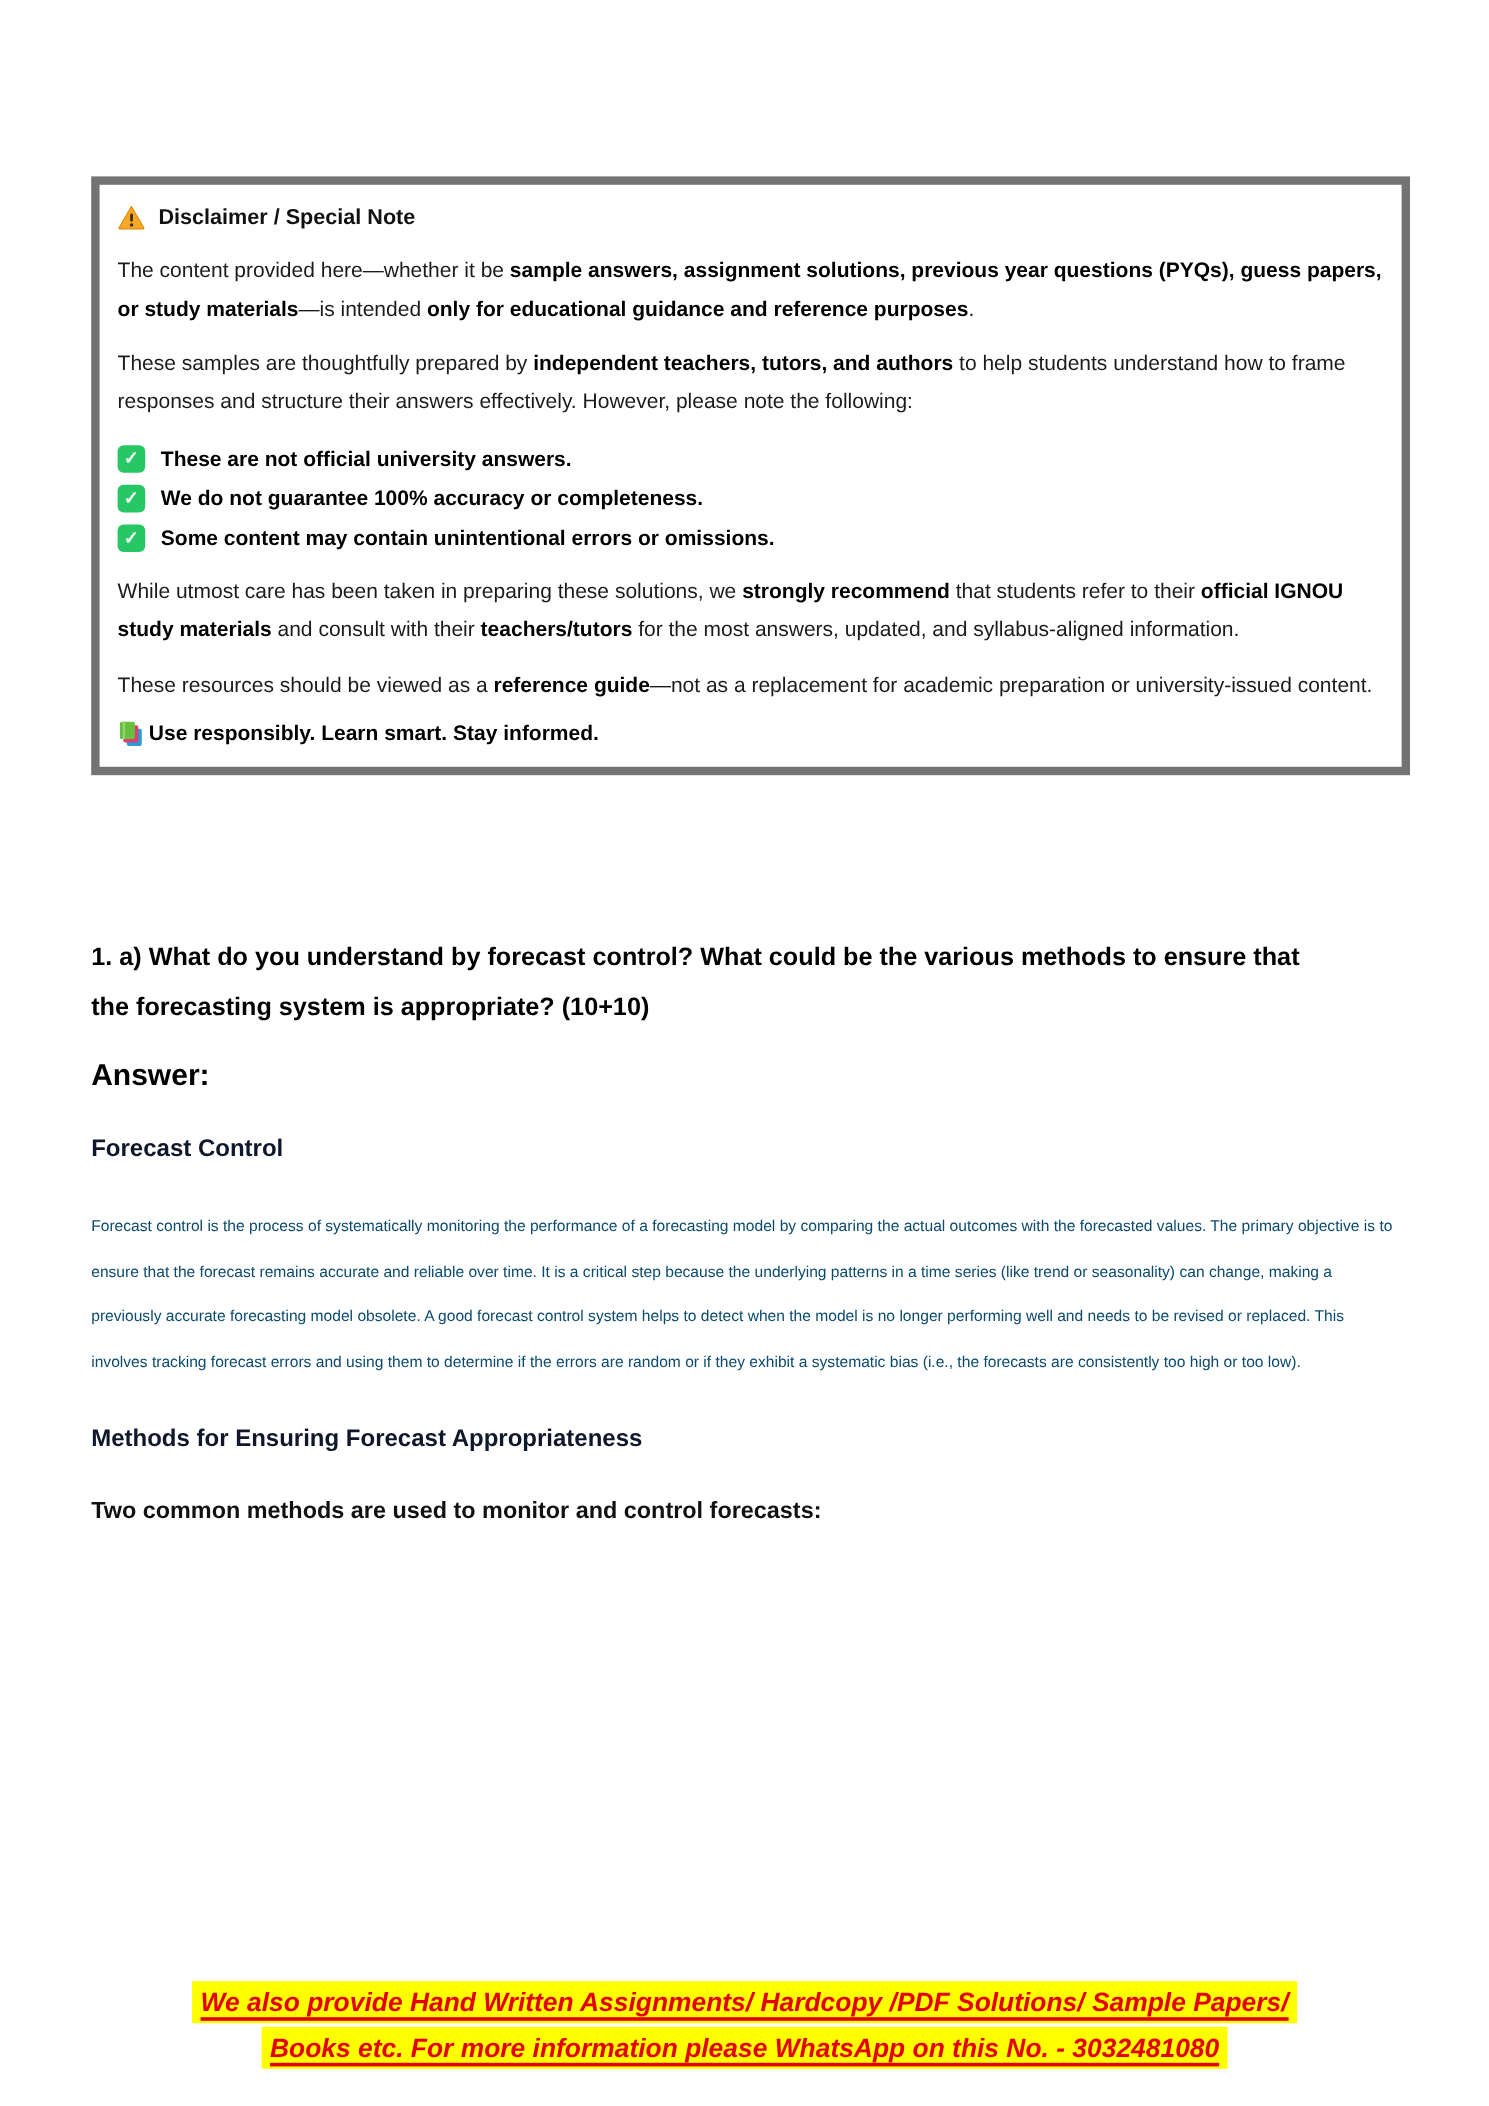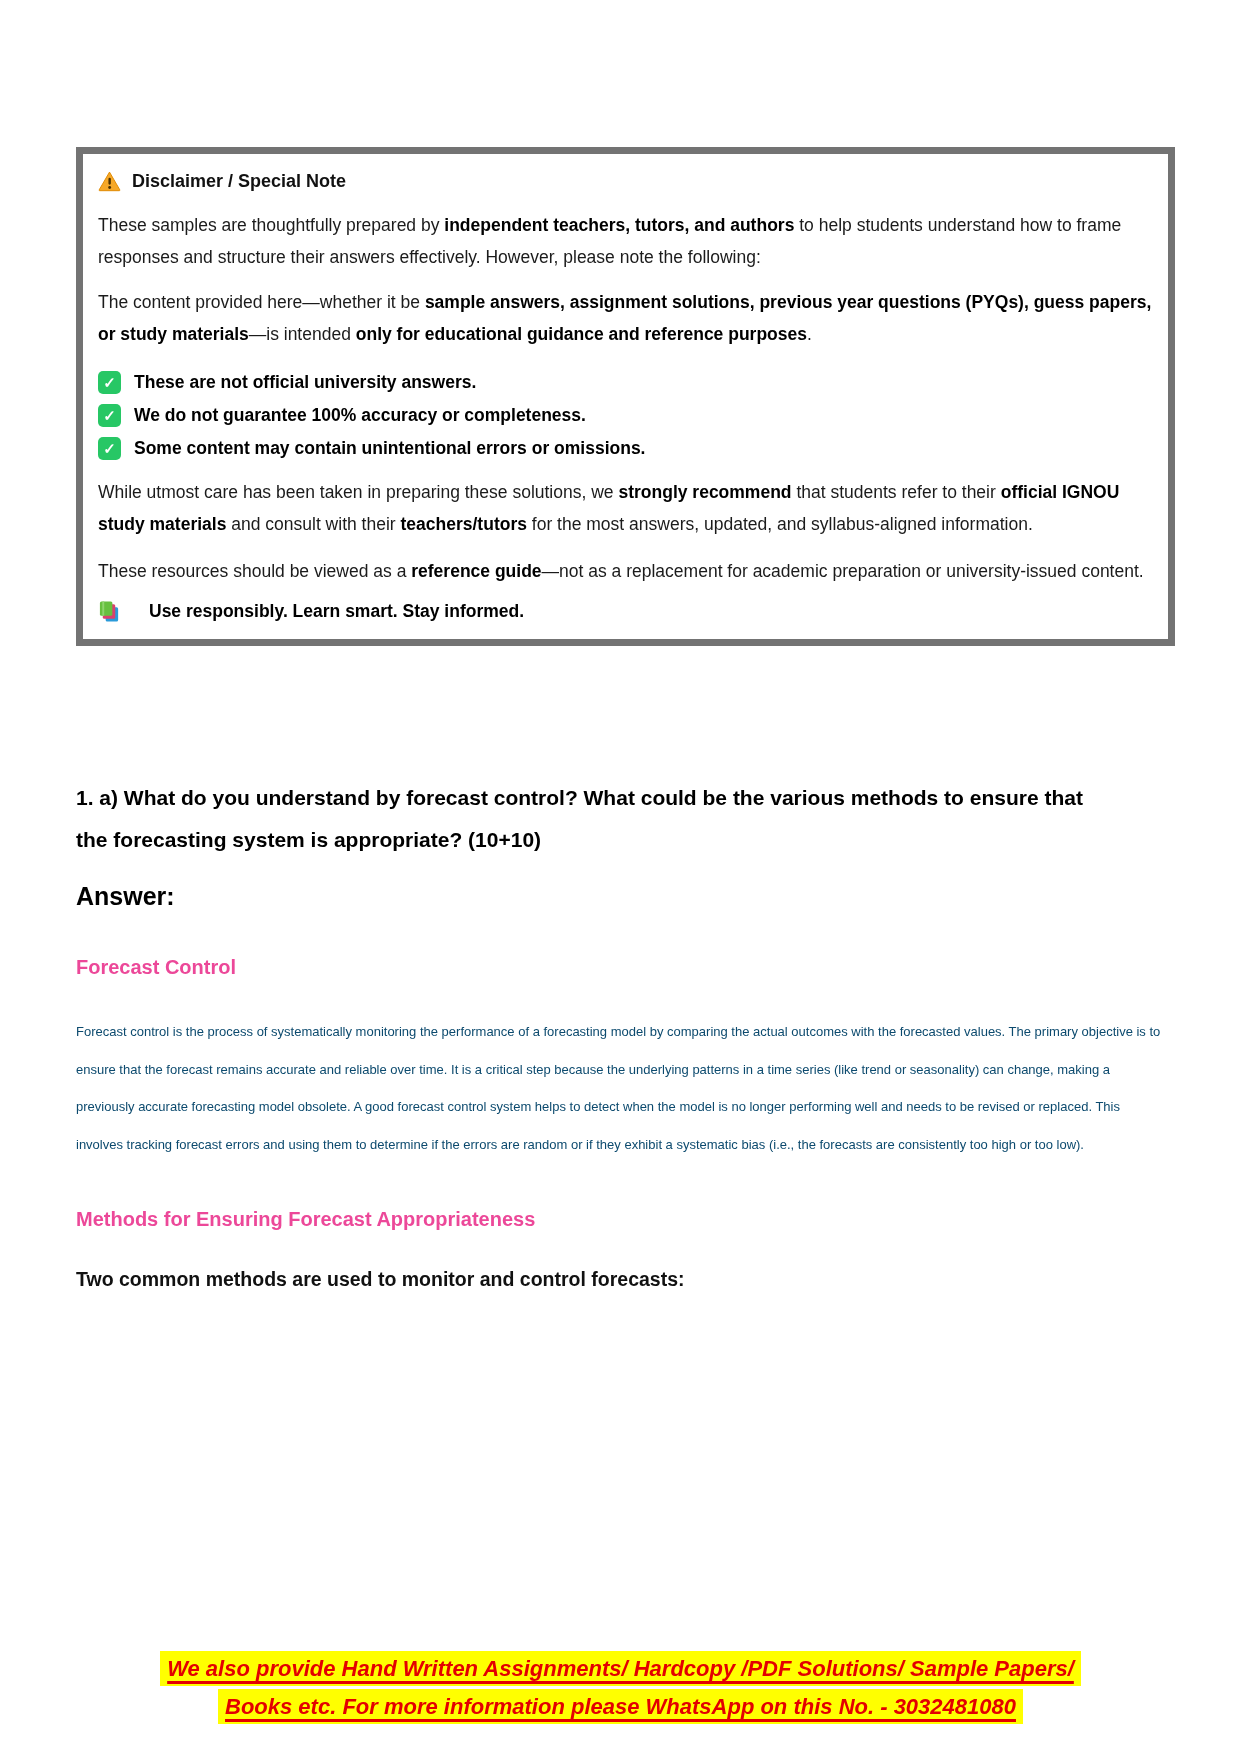--- a/index.html
+++ b/index.html
@@ -32,29 +32,29 @@
     width:23px; height:23px; flex:0 0 23px;
     background:#27c765; border-radius:5px;
     color:#ffffff; font-size:15px; font-weight:700;
     display:flex; align-items:center; justify-content:center;
     line-height:1;
   }
   .check-text { font-weight:700; font-size:17.5px; color:#000; }
   .p3 { margin-top:11px; }
   .p4 { margin-top:15px; }
   .use-row {
-    display:flex; align-items:center; gap:28px;
+    display:flex; align-items:center; gap:3px;
     margin-top:9px; font-weight:700; font-size:17.5px; line-height:31px; color:#000;
   }
   .books-svg { display:block; }
 
   
   .question { margin-top:131px; font-weight:700; font-size:21px; line-height:42px; color:#000; max-width:1035px; }
   .answer-label { margin-top:19px; font-weight:700; font-size:25px; line-height:32px; color:#000; }
-  .sec-heading { margin-top:39px; font-weight:700; font-size:20px; line-height:32px; color:#ec4899; }
+  .sec-heading { margin-top:29px; font-weight:700; font-size:20px; line-height:32px; color:#0f172a; }
   .body-text { margin-top:30px; font-size:13px; line-height:37.7px; color:#0c4a6e; max-width:1085px; }
   .intro-text { margin-top:25px; font-size:19.5px; line-height:38px; color:#111;font-weight:bold; }
 
   
   .promo { position:absolute; left:0; right:0; top:1651px; text-align:center; }
   .promo-line {
     display:block; width:fit-content; margin:0 auto 3px auto;
     background:#ffff00; color:#e30000;
     font-weight:700; font-style:italic;
     font-size:22px; line-height:35px; padding:0 7px;
@@ -72,23 +72,23 @@
       <span>
         <svg class="warn-svg" width="23" height="23" viewBox="0 0 24 24">
           <path d="M12 2.2 L22.8 20.8 Q23 21.6 22.2 21.6 L1.8 21.6 Q1 21.6 1.2 20.8 Z" fill="#f6a828" stroke="#e08900" stroke-width="1" stroke-linejoin="round"></path>
           <rect x="10.9" y="8.2" width="2.5" height="7.2" rx="1.2" fill="#4a3000"></rect>
           <circle cx="12.15" cy="18.2" r="1.5" fill="#4a3000"></circle>
         </svg>
       </span>
       <span>Disclaimer / Special Note</span>
     </div>
 
+    <p class="dp"><span>The content provided here—whether it be </span><strong>sample answers, assignment solutions, previous year questions (PYQs), guess papers, or study materials</strong><span>—is intended </span><strong>only for educational guidance and reference purposes</strong><span>.</span></p>
+
     <p class="dp"><span>These samples are thoughtfully prepared by </span><strong>independent teachers, tutors, and authors</strong><span> to help students understand how to frame responses and structure their answers effectively. However, please note the following:</span></p>
-
-    <p class="dp"><span>The content provided here—whether it be </span><strong>sample answers, assignment solutions, previous year questions (PYQs), guess papers, or study materials</strong><span>—is intended </span><strong>only for educational guidance and reference purposes</strong><span>.</span></p>
 
     <div class="checklist">
       <div class="check-row">
         <span class="check-icon">✓</span>
         <span class="check-text">These are not official university answers.</span>
       </div>
       <div class="check-row">
         <span class="check-icon">✓</span>
         <span class="check-text">We do not guarantee 100% accuracy or completeness.</span>
       </div>

